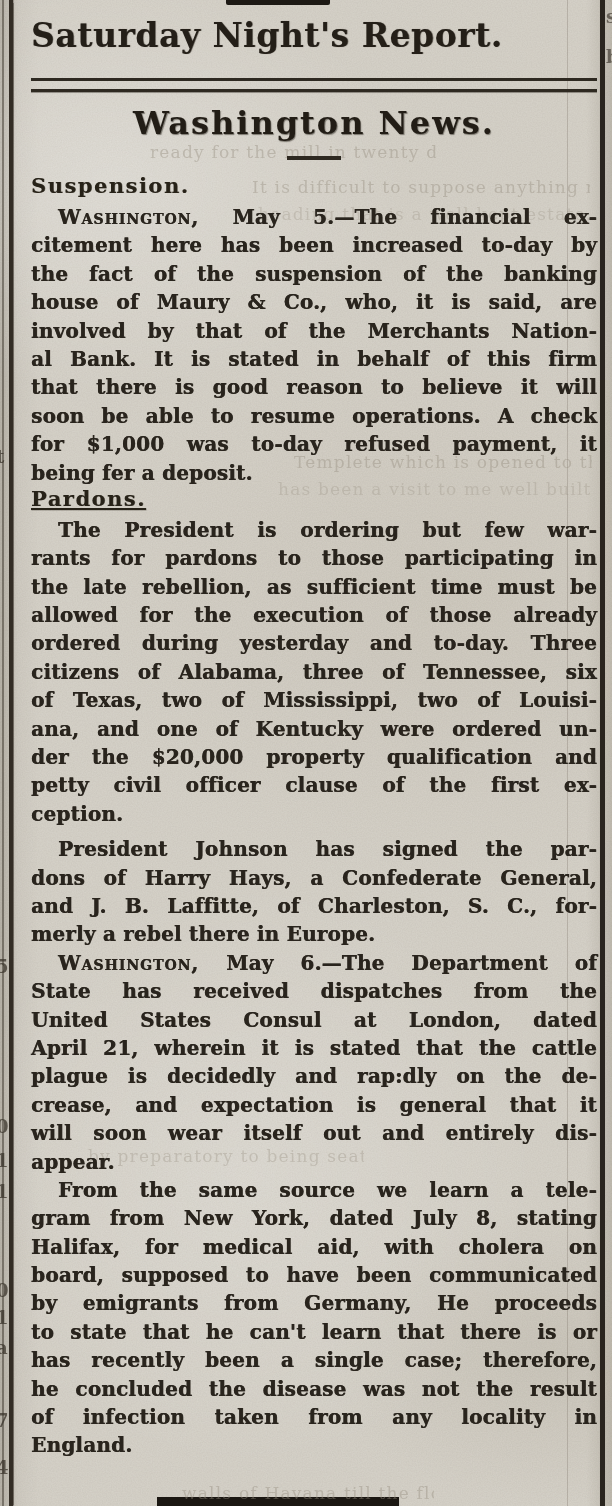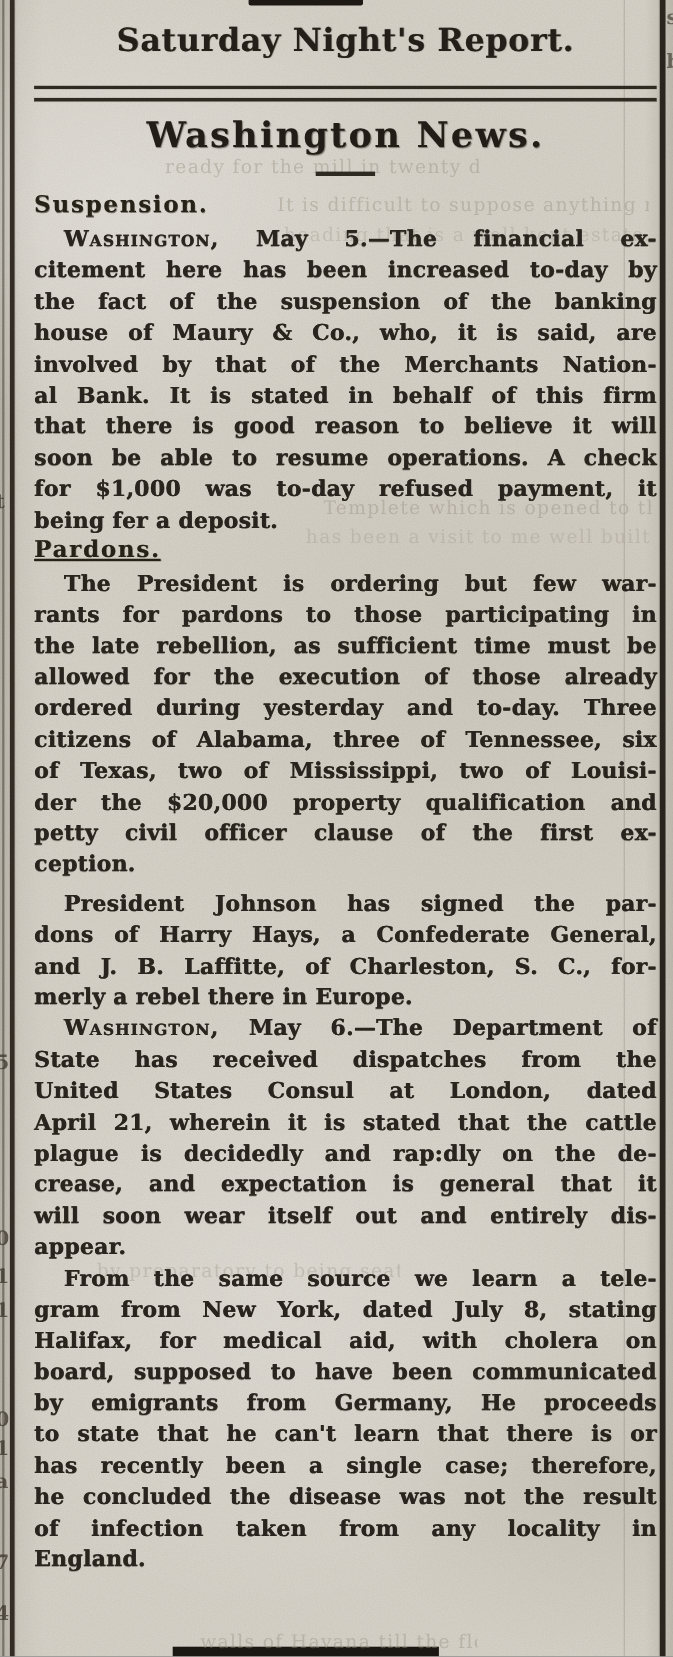--- a/index.html
+++ b/index.html
@@ -29,22 +29,22 @@
   .right-thick{left:600px;width:5px;background:#2a251f;box-shadow:-0.5px 0 1px rgba(42,37,31,0.55);}
 
   
   .top-frag{position:absolute;left:226px;top:0;width:104px;height:5px;background:#1d1914;border-radius:0 0 2px 2px;}
   .bottom-frag{position:absolute;left:157px;top:1497px;width:242px;height:9px;background:#1b1712;}
 
   .column{position:absolute;left:31px;top:0;width:566px;}
 
   .masthead{
     margin:16px 0 0 0;
-    font-size:29px;line-height:40px;
-    font-weight:bold;text-align:center;
+    font-size:33px;line-height:40px;
+    font-weight:bold;text-align:left;
     letter-spacing:0.5px;
     color:#241f18;
     text-shadow:0.6px 0.4px 0.7px rgba(36,31,24,0.55);
   }
   .dbl-rule{
     margin-top:22px;height:8px;
     border-top:3px solid #2e2921;border-bottom:3px solid #2e2921;
     box-shadow:0 0.5px 0.5px rgba(46,41,33,0.4);
   }
   .article-title{
@@ -183,20 +183,21 @@
     <div class="sec-head sh-pardons">Pardons.</div>
 
     <div class="para">
       <div class="ln ind">The President is ordering but few war-</div>
       <div class="ln">rants for pardons to those participating in</div>
       <div class="ln">the late rebellion, as sufficient time must be</div>
       <div class="ln">allowed for the execution of those already</div>
       <div class="ln">ordered during yesterday and to-day. Three</div>
       <div class="ln">citizens of Alabama, three of Tennessee, six</div>
       <div class="ln">of Texas, two of Mississippi, two of Louisi-</div>
+      <div class="ln">ana, and one of Kentucky were ordered un-</div>
       <div class="ln">der the $20,000 property qualification and</div>
       <div class="ln">petty civil officer clause of the first ex-</div>
       <div class="ln ln-last">ception.</div>
     </div>
 
     <div class="para p-3">
       <div class="ln ind">President Johnson has signed the par-</div>
       <div class="ln">dons of Harry Hays, a Confederate General,</div>
       <div class="ln">and J. B. Laffitte, of Charleston, S. C., for-</div>
       <div class="ln ln-last">merly a rebel there in Europe.</div>

